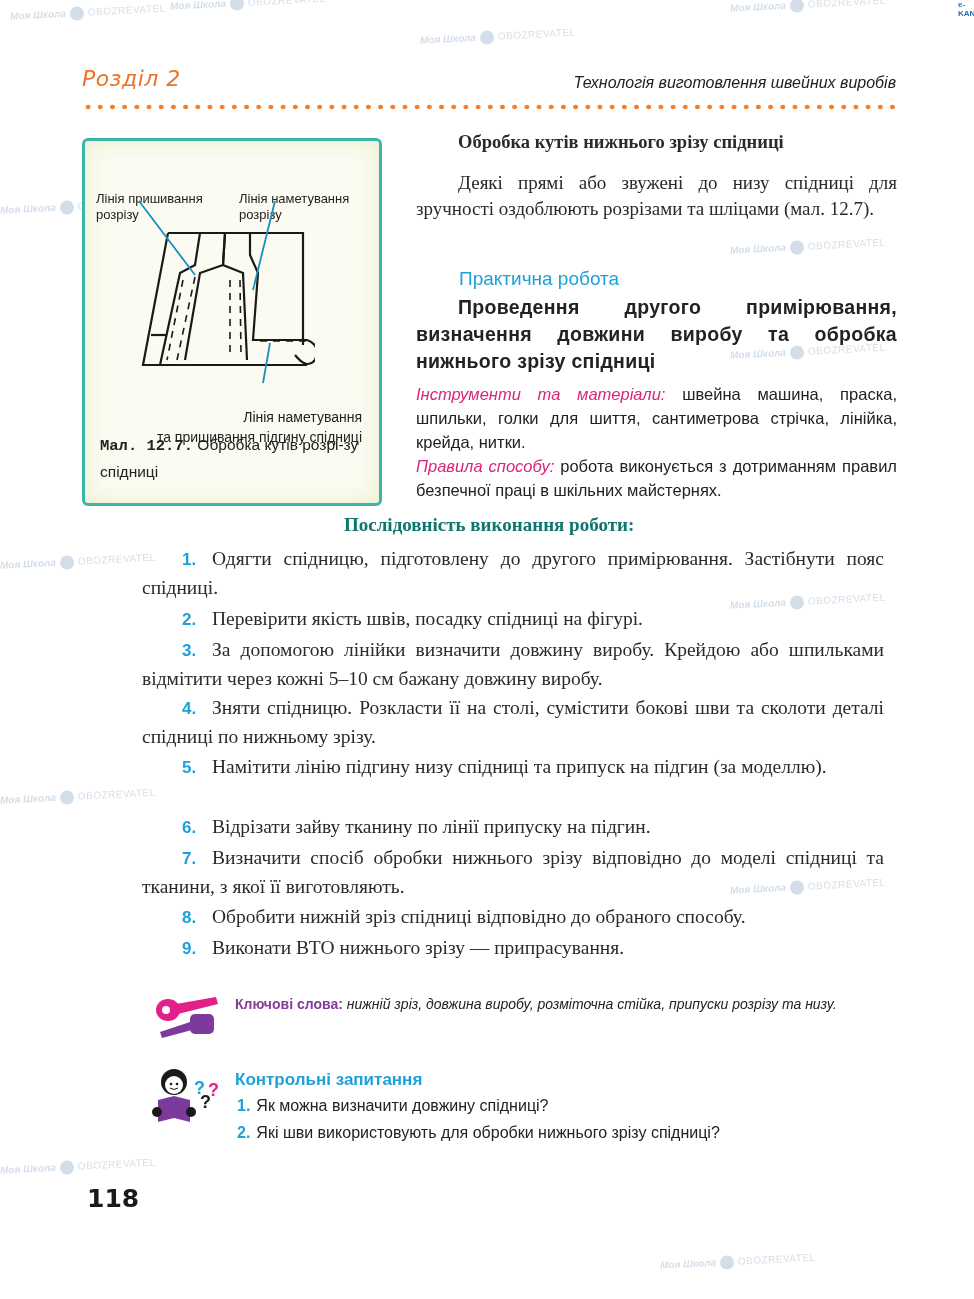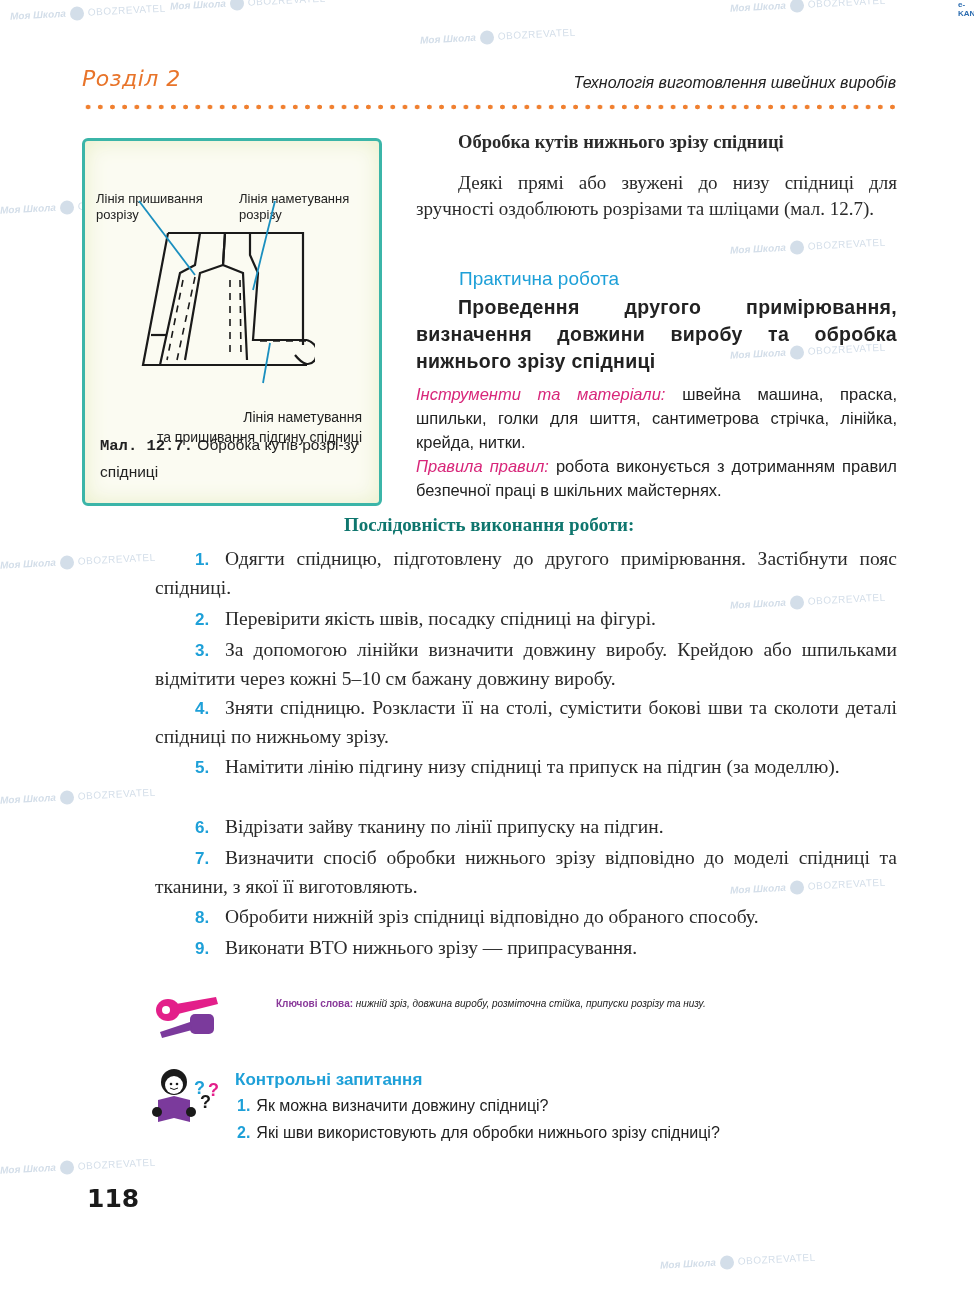--- a/index.html
+++ b/index.html
@@ -25,25 +25,25 @@
   .fig-caption { left:100px; top:432px; width:268px; font-family:"Liberation Sans", sans-serif;
                  font-size:15.5px; line-height:26px; color:#222; }
   .fig-caption b { font-weight:bold;font-family:Liberation Mono, monospace; }
   .serif-text { font-family:"Liberation Serif", serif; font-size:19px; line-height:26px; color:#2a2a2a; text-align:justify; }
   .sans-text { font-family:"Liberation Sans", sans-serif; font-size:16.5px; line-height:24px; color:#222; text-align:justify; }
   .section-h { font-family:"Liberation Serif", serif; font-weight:bold; font-size:18.5px; color:#2a2a2a; }
   .pr-h { font-family:"Liberation Sans", sans-serif; font-size:19px; color:#1ea0d8; }
   .pr-title { font-family:"Liberation Sans", sans-serif; font-weight:bold; font-size:19.5px; line-height:27px; color:#222; text-align:justify; letter-spacing:0.3px; }
   .pink-i { color:#d8267a; font-style:italic; }
   .steps-h { font-family:"Liberation Serif", serif; font-weight:bold; font-size:19px; color:#0f766e; }
-  .step { position:absolute; left:155px; width:742px; font-family:"Liberation Serif", serif; font-size:19.5px;
+  .step { position:absolute; left:142px; width:742px; font-family:"Liberation Serif", serif; font-size:19.5px;
           line-height:28px; color:#2a2a2a; text-align:justify; }
   .step .num { font-family:"Liberation Sans", sans-serif; font-weight:bold; color:#1ea0d8; display:inline-block;
                width:30px; margin-left:40px; font-size:17px; }
-  .kw { left:235px; top:992px; width:662px; font-family:"Liberation Sans", sans-serif; font-size:10px; line-height:24px; color:#222;margin-left:41px; }
+  .kw { left:235px; top:992px; width:662px; font-family:"Liberation Sans", sans-serif; font-size:14px; line-height:24px; color:#222; }
   .kw .lbl { color:#8a3a9a; font-weight:bold; }
   .kw .val { font-style:italic; }
   .cq-h { left:235px; top:1070px; font-family:"Liberation Sans", sans-serif; font-weight:bold; font-size:17px; color:#1ea0d8; }
   .cq-item { position:absolute; left:237px; font-family:"Liberation Sans", sans-serif; font-size:16px; color:#222; }
   .cq-item .n { color:#1ea0d8; font-weight:bold; margin-right:6px; }
   .page-num { left:87px; top:1184px; font-family:"DejaVu Sans", sans-serif; font-weight:bold; font-size:25px; color:#1a1a1a; }
   .logo { left:958px; top:0px; font-family:"Liberation Sans", sans-serif; font-size:8px; color:#2b6cb0; font-weight:bold; }
 </style>
 </head>
 <body>
@@ -114,21 +114,21 @@
 <div class="abs section-h" style="left:458px;top:132px">Обробка кутів нижнього зрізу спідниці</div>
 <div class="abs serif-text" style="left:416px;top:170px;width:481px;text-indent:42px">Деякі прямі або звужені до низу спідниці для зручності оздоблюють розрізами та шліцами (мал. 12.7).</div>
 
 <div class="abs pr-h" style="left:459px;top:268px">Практична робота</div>
 <div class="abs pr-title" style="left:416px;top:294px;width:481px;text-indent:42px">Проведення другого примірювання, визначення довжини виробу та обробка нижнього зрізу спідниці</div>
 <div class="abs sans-text" style="left:416px;top:382px;width:481px">
   <span class="pink-i">Інструменти та матеріали:</span>
   <span>швейна машина, праска, шпильки, голки для шиття, сантиметрова стрічка, лінійка, крейда, нитки.</span>
 </div>
 <div class="abs sans-text" style="left:416px;top:454px;width:481px">
-  <span class="pink-i">Правила правил:</span>
+  <span class="pink-i">Правила способу:</span>
   <span>робота виконується з дотриманням правил безпечної праці в шкільних майстернях.</span>
 </div>
 
 <div class="abs steps-h" style="left:344px;top:514px">Послідовність виконання роботи:</div>
 
 <div class="step" style="top:545px"><span class="num">1.</span><span>Одягти спідницю, підготовлену до другого примірювання. Застібнути пояс спідниці.</span></div>
 <div class="step" style="top:605px"><span class="num">2.</span><span>Перевірити якість швів, посадку спідниці на фігурі.</span></div>
 <div class="step" style="top:636px"><span class="num">3.</span><span>За допомогою лінійки визначити довжину виробу. Крейдою або шпильками відмітити через кожні 5–10 см бажану довжину виробу.</span></div>
 <div class="step" style="top:694px"><span class="num">4.</span><span>Зняти спідницю. Розкласти її на столі, сумістити бокові шви та сколоти деталі спідниці по нижньому зрізу.</span></div>
 <div class="step" style="top:753px"><span class="num">5.</span><span>Намітити лінію підгину низу спідниці та припуск на підгин (за моделлю).</span></div>

